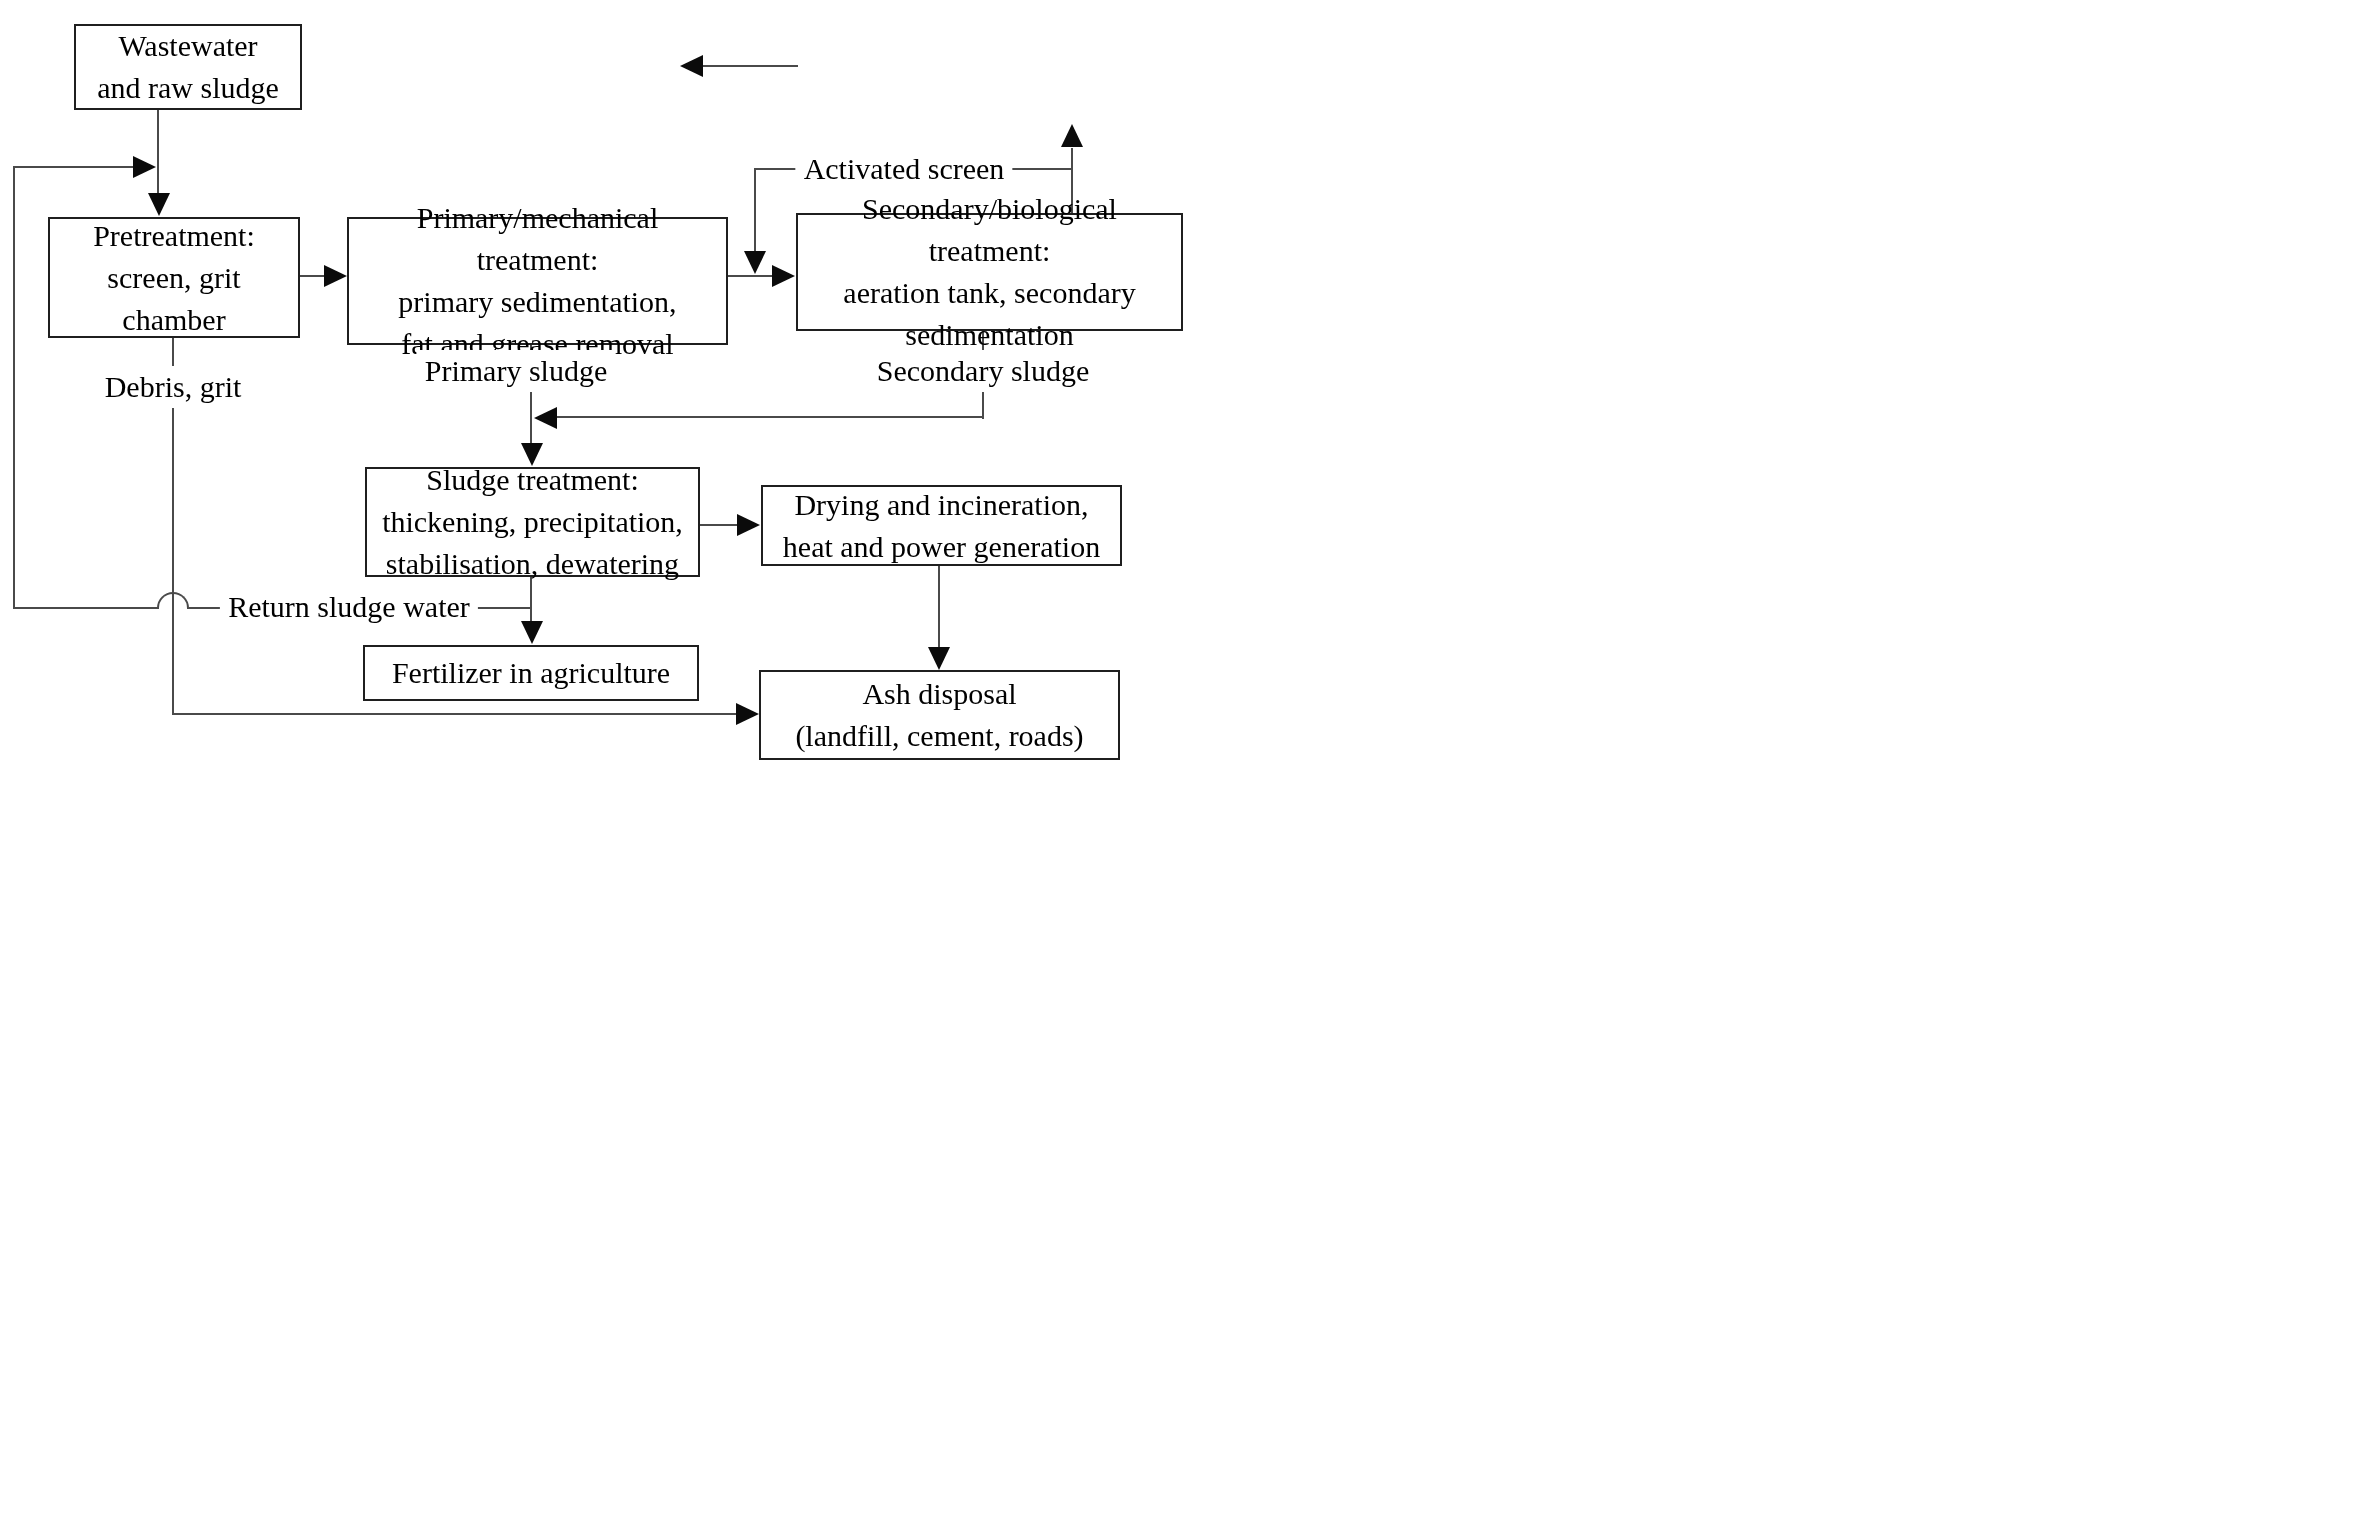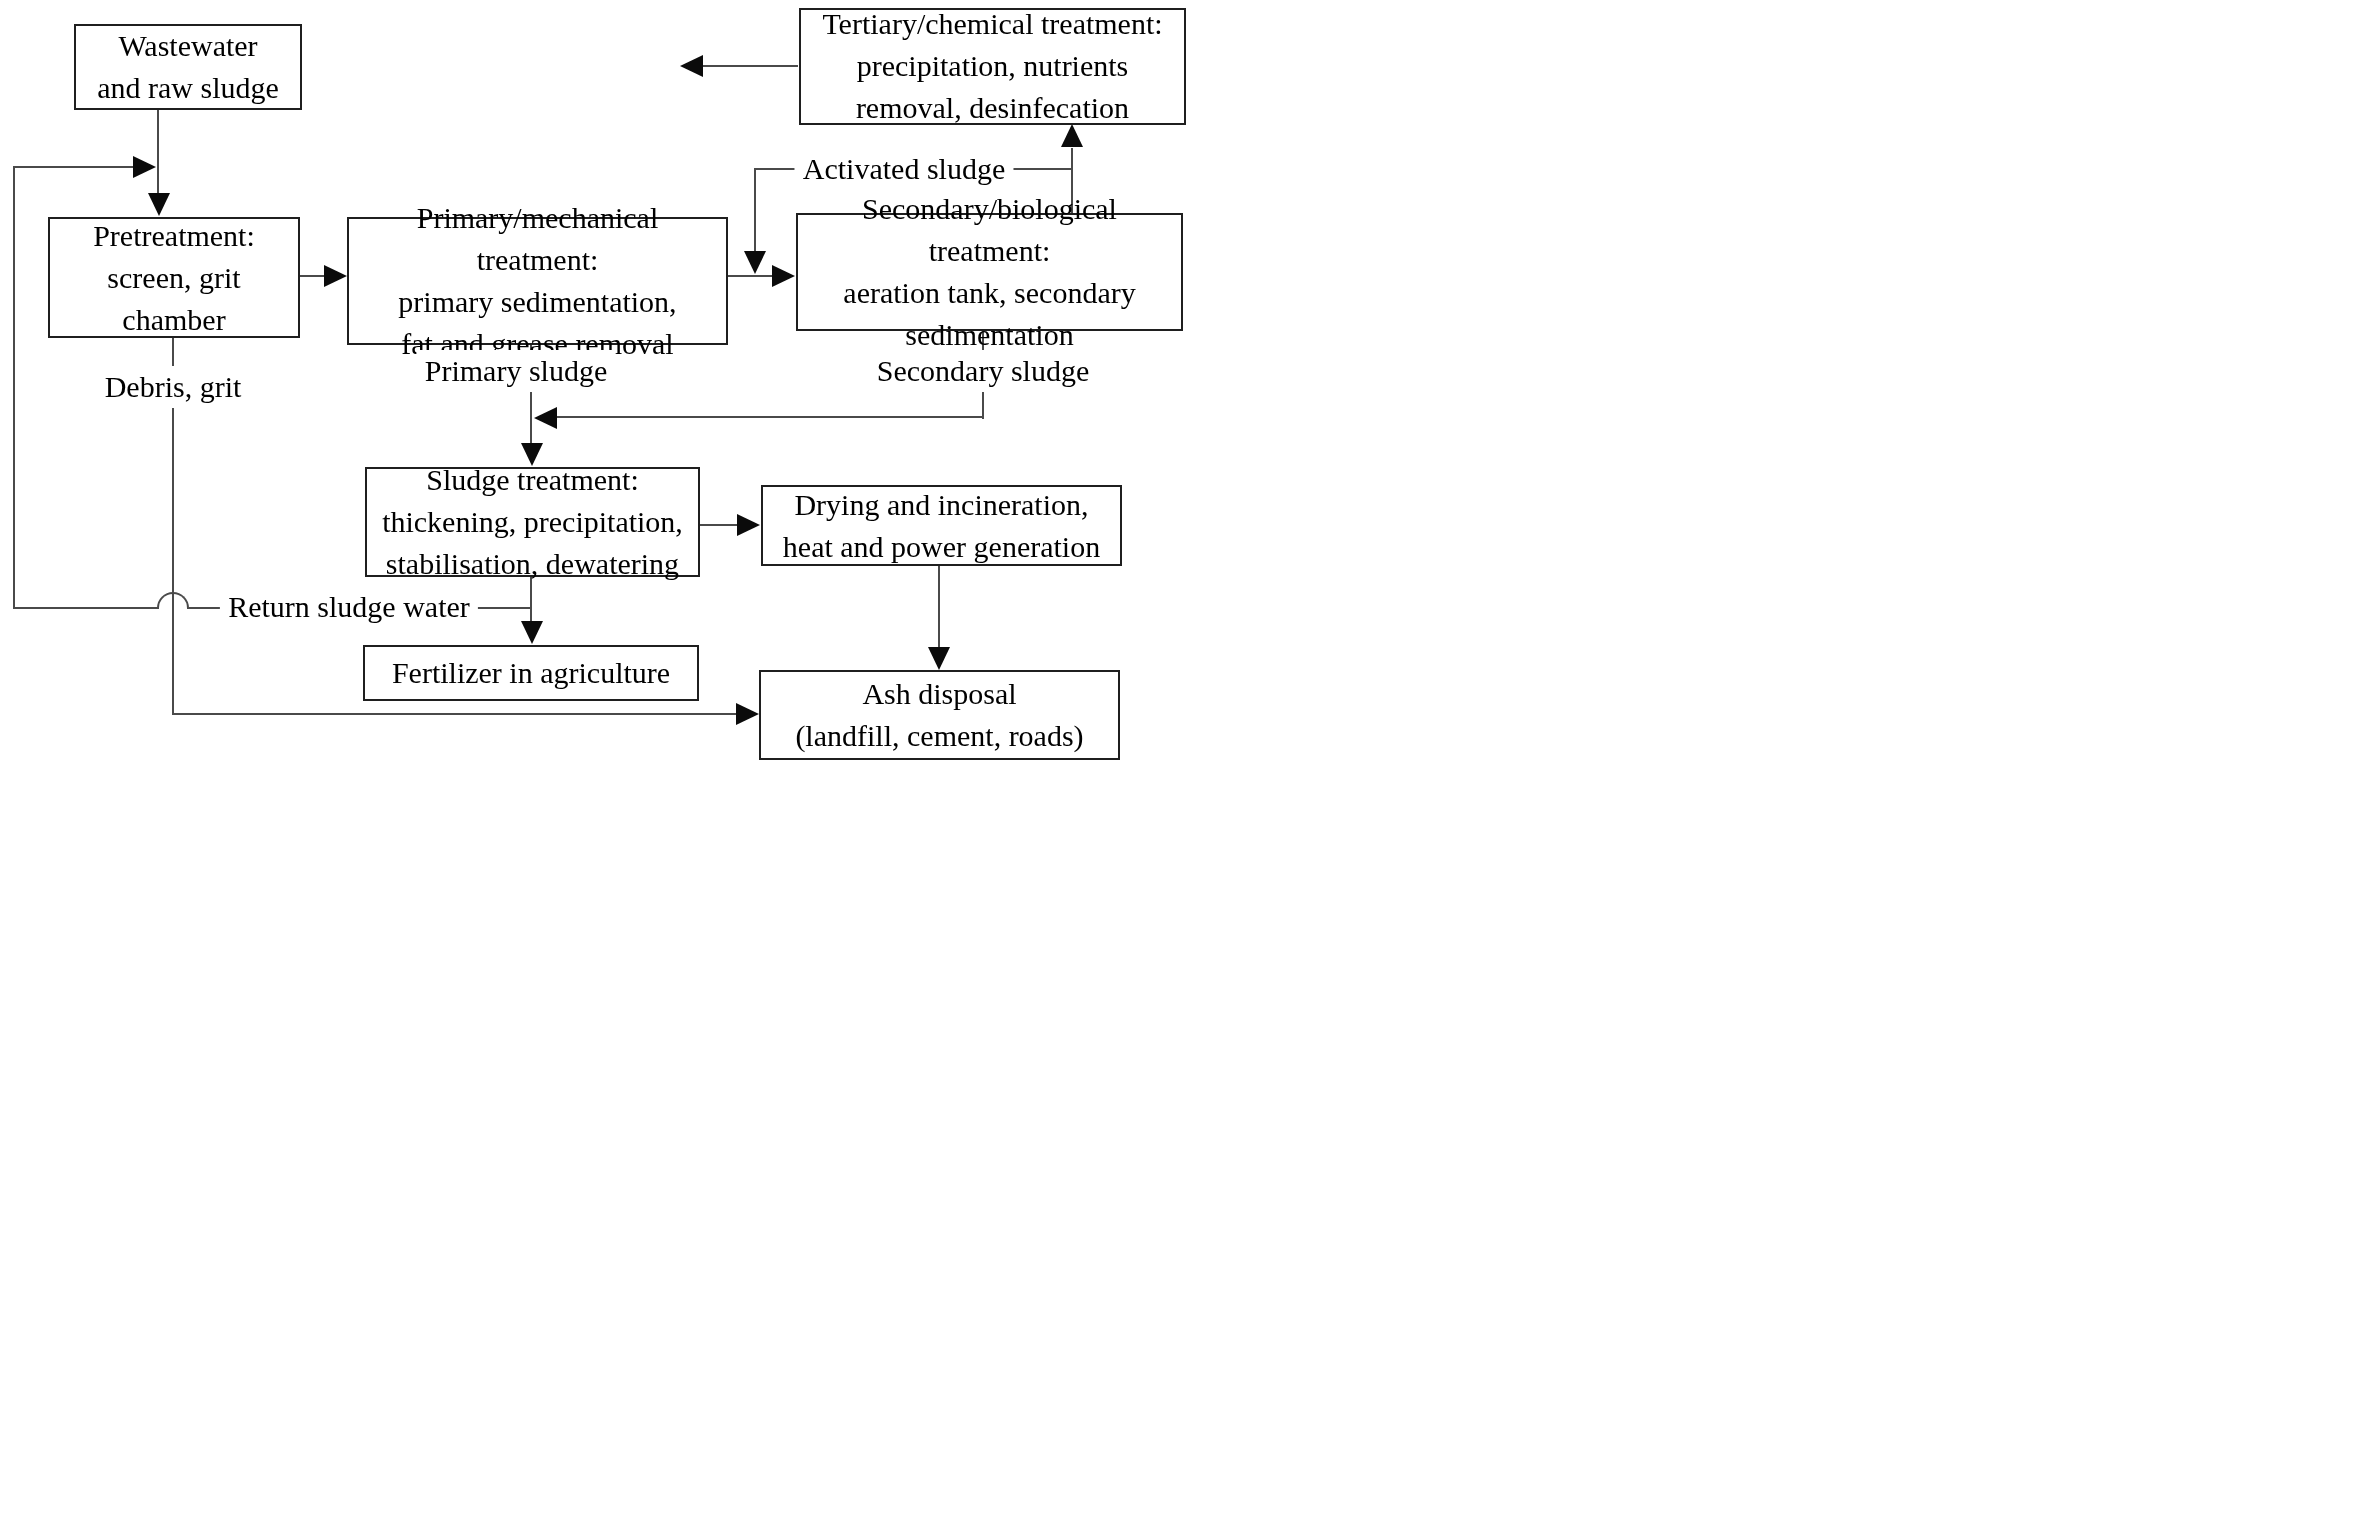--- a/index.html
+++ b/index.html
@@ -38,25 +38,20 @@
   }
 </style>
 </head>
 <body>
 
 <div id="canvas">
 
   <div class="node" style="left:74px;top:23.5px;width:228px;height:86px">
     <span class="node-text">Wastewater
 and raw sludge</span>
-  </div>
-  <div class="node" style="left:799px;top:7.6px;width:387px;height:117px">
-    <span class="node-text">Tertiary/chemical treatment:
-precipitation, nutrients
-removal, desinfecation</span>
   </div>
   <div class="node" style="left:48px;top:217px;width:252px;height:121px">
     <span class="node-text">Pretreatment:
 screen, grit chamber</span>
   </div>
   <div class="node" style="left:347px;top:217px;width:381px;height:128px">
     <span class="node-text">Primary/mechanical treatment:
 primary sedimentation,
 fat and grease removal</span>
   </div>
@@ -121,20 +116,20 @@
   <div class="vl" style="left:530px;top:576px;height:46px"></div>
   <div class="arr arr-down" style="left:521px;top:621px"></div>
 
   <div class="vl" style="left:938px;top:566px;height:81px"></div>
   <div class="arr arr-down" style="left:928px;top:647px"></div>
 
   <div class="vl" style="left:172px;top:338px;height:377px"></div>
   <div class="hl" style="left:172px;top:713px;width:564px"></div>
   <div class="arr arr-right" style="left:736px;top:703px"></div>
 
-  <div class="flow-label" style="left:904px;top:169px">Activated sludge</div>
+  <div class="flow-label" style="left:904px;top:169px">Activated screen</div>
   <div class="flow-label" style="left:516px;top:371px">Primary sludge</div>
   <div class="flow-label" style="left:983px;top:371px">Secondary sludge</div>
   <div class="flow-label" style="left:173px;top:387px">Debris, grit</div>
   <div class="flow-label" style="left:349px;top:607px">Return sludge water</div>
 
 </div>
 
 
 </body></html>

